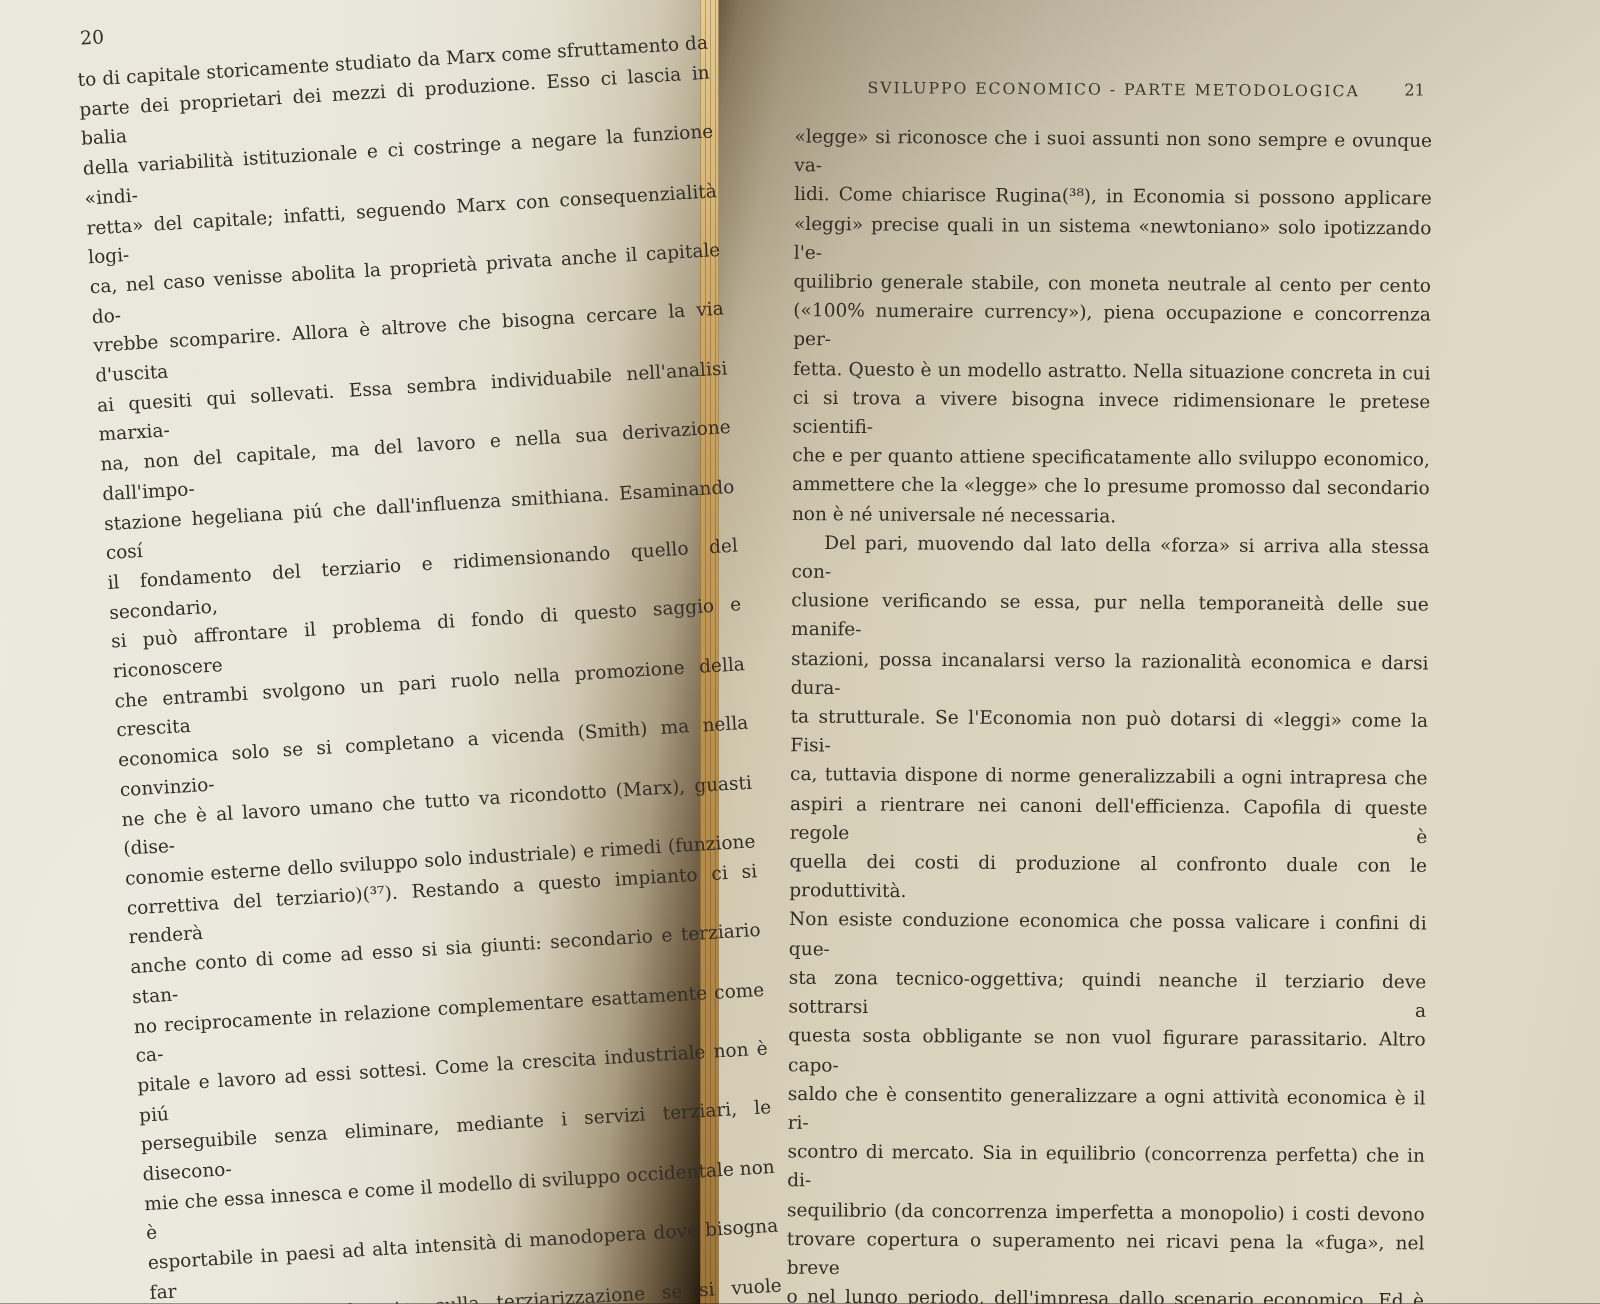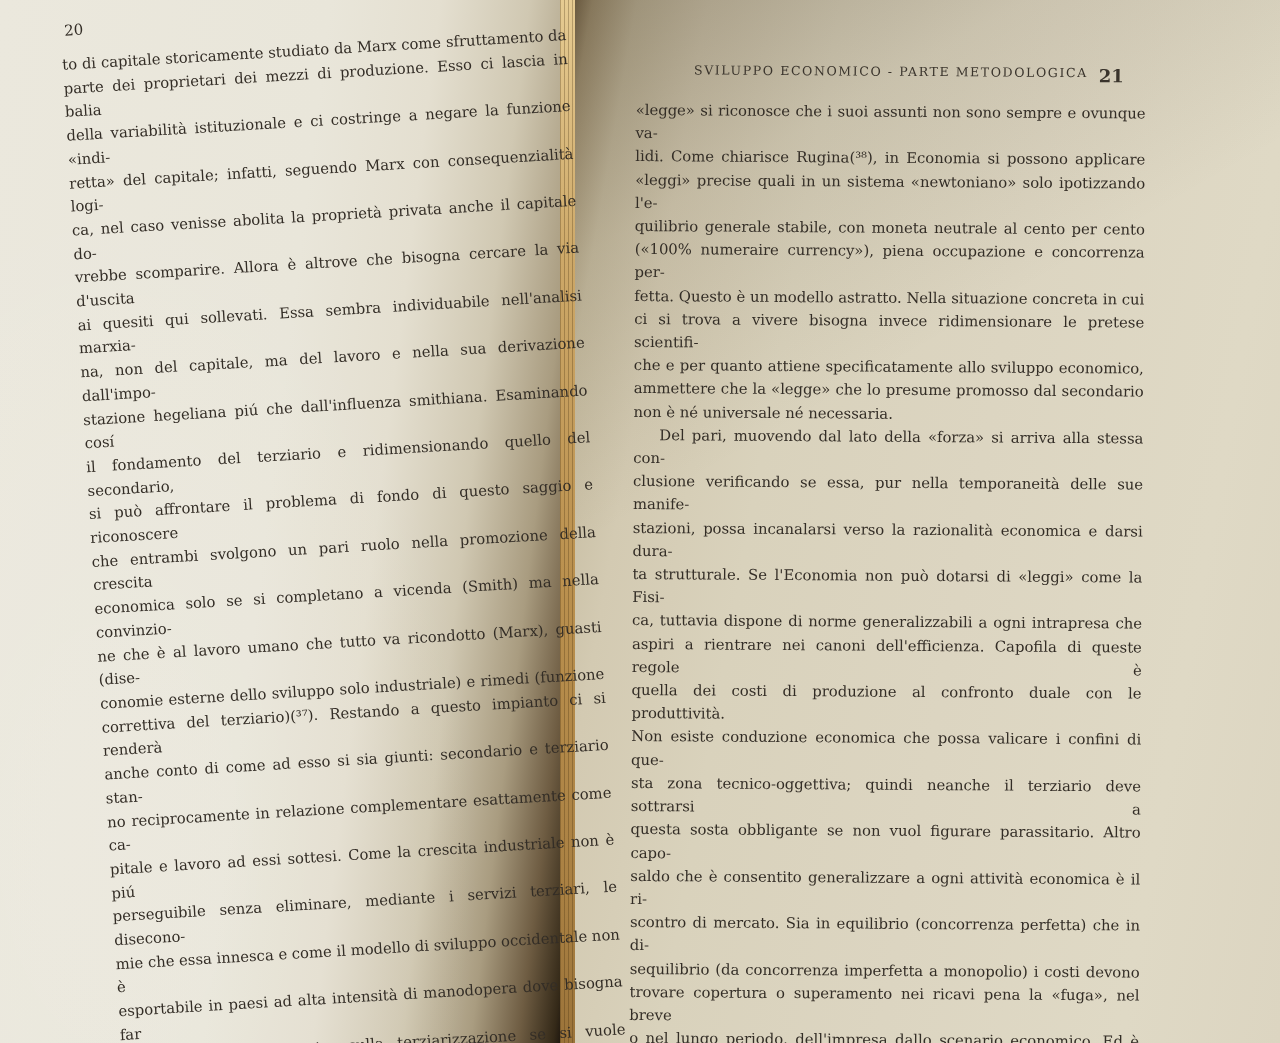--- a/index.html
+++ b/index.html
@@ -30,21 +30,21 @@
   .l-body{margin-top:13px;font-size:14.8px;line-height:23.7px;}
   
   .tl{text-align:justify;text-align-last:justify;}
   .tl.fl{text-align-last:left;}
   .tl.ind{text-indent:26px;}
   
   .right-text{position:absolute;left:636px;top:62px;width:510px;
     transform:rotate(0.4deg);transform-origin:0 0;}
   .r-header-row{position:relative;text-align:center;font-size:12.5px;
     letter-spacing:1.6px;color:#3a342c;}
-  .r-pagenum{position:absolute;right:22px;top:0;font-size:18px;letter-spacing:0;font-weight:bold;}
+  .r-pagenum{position:absolute;right:6px;top:0;font-size:13px;letter-spacing:0;}
   .r-body{margin-top:21px;font-size:14.8px;line-height:23.2px;}
 </style>
 </head>
 <body>
 
 <div class="stage">
 
   <div class="left-page"></div>
   <div class="page-edge"></div>
   <div class="right-page"></div>

